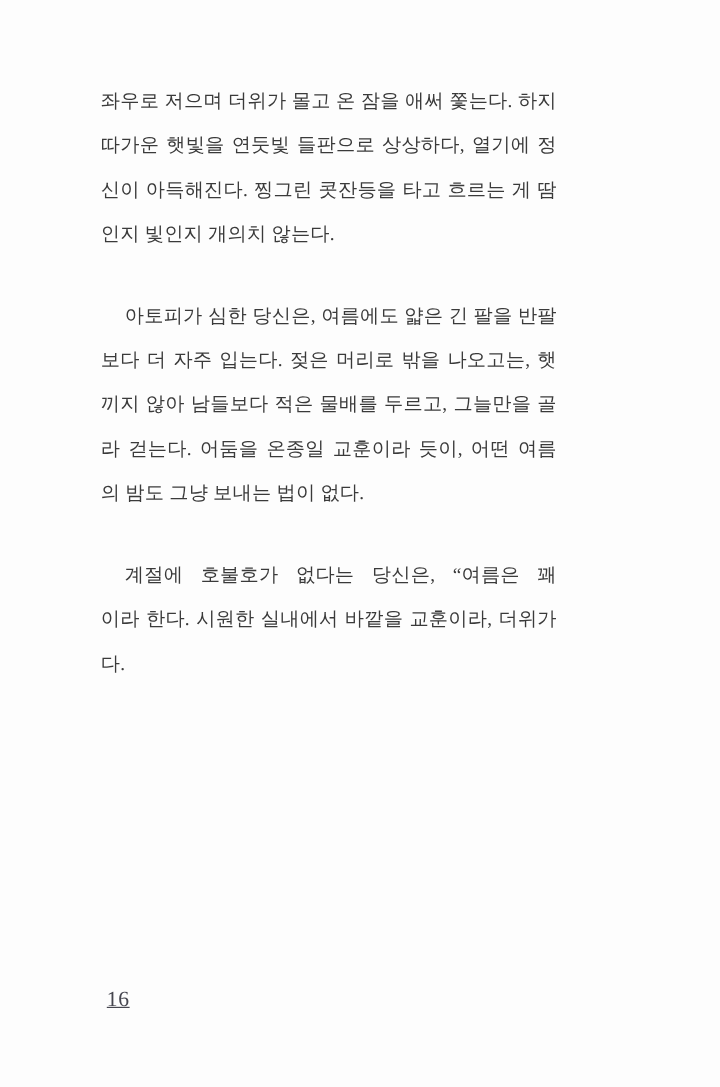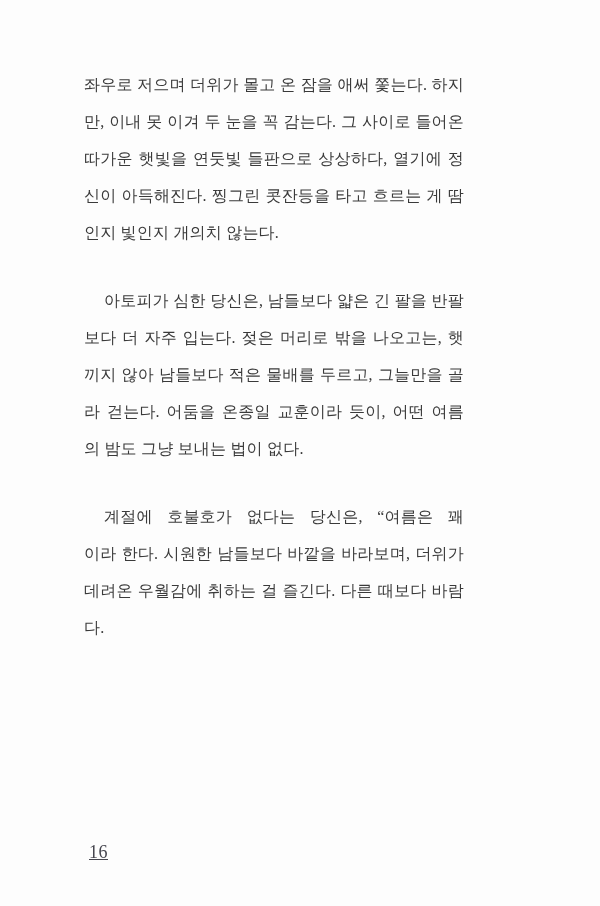--- a/index.html
+++ b/index.html
@@ -40,48 +40,46 @@
   }
   .line.last {
     text-align-last: left;
   }
   .paragraph.indent .line:first-child {
     padding-left: 20px;
   }
   .page-number {
     position: absolute;
     left: 89px;
-    top: 840px;
+    top: 820px;
     font-size: 18px;
     line-height: 24px;
     color: var(--page-number);
     letter-spacing: 0.5px;
     text-decoration: underline;
   }
 </style>
 </head>
 <body>
 
 <div class="book-page">
   <div class="text-block">
       <div class="paragraph">
         <div class="line">좌우로 저으며 더위가 몰고 온 잠을 애써 쫓는다. 하지</div>
-        <div class="line">만, 이내 못 이겨 두 눈을 꼭 감는다. 그 사이로 들어온</div>
         <div class="line">따가운 햇빛을 연둣빛 들판으로 상상하다, 열기에 정</div>
         <div class="line">신이 아득해진다. 찡그린 콧잔등을 타고 흐르는 게 땀</div>
         <div class="line last">인지 빛인지 개의치 않는다.</div>
       </div>
       <div class="paragraph indent">
-        <div class="line">아토피가 심한 당신은, 남들보다 얇은 긴 팔을 반팔</div>
+        <div class="line">아토피가 심한 당신은, 여름에도 얇은 긴 팔을 반팔</div>
         <div class="line">보다 더 자주 입는다. 젖은 머리로 밖을 나오고는, 햇</div>
         <div class="line">끼지 않아 남들보다 적은 물배를 두르고, 그늘만을 골</div>
         <div class="line">라 걷는다. 어둠을 온종일 교훈이라 듯이, 어떤 여름</div>
         <div class="line last">의 밤도 그냥 보내는 법이 없다.</div>
       </div>
       <div class="paragraph indent">
         <div class="line">계절에 호불호가 없다는 당신은, “여름은 꽤 매력적”</div>
-        <div class="line">이라 한다. 시원한 남들보다 바깥을 바라보며, 더위가</div>
-        <div class="line">데려온 우월감에 취하는 걸 즐긴다. 다른 때보다 바람</div>
+        <div class="line">이라 한다. 시원한 실내에서 바깥을 교훈이라, 더위가</div>
         <div class="line last">다.</div>
       </div>
     </div>
   <div class="page-number">16</div>
 </div>
 
 </body></html>

